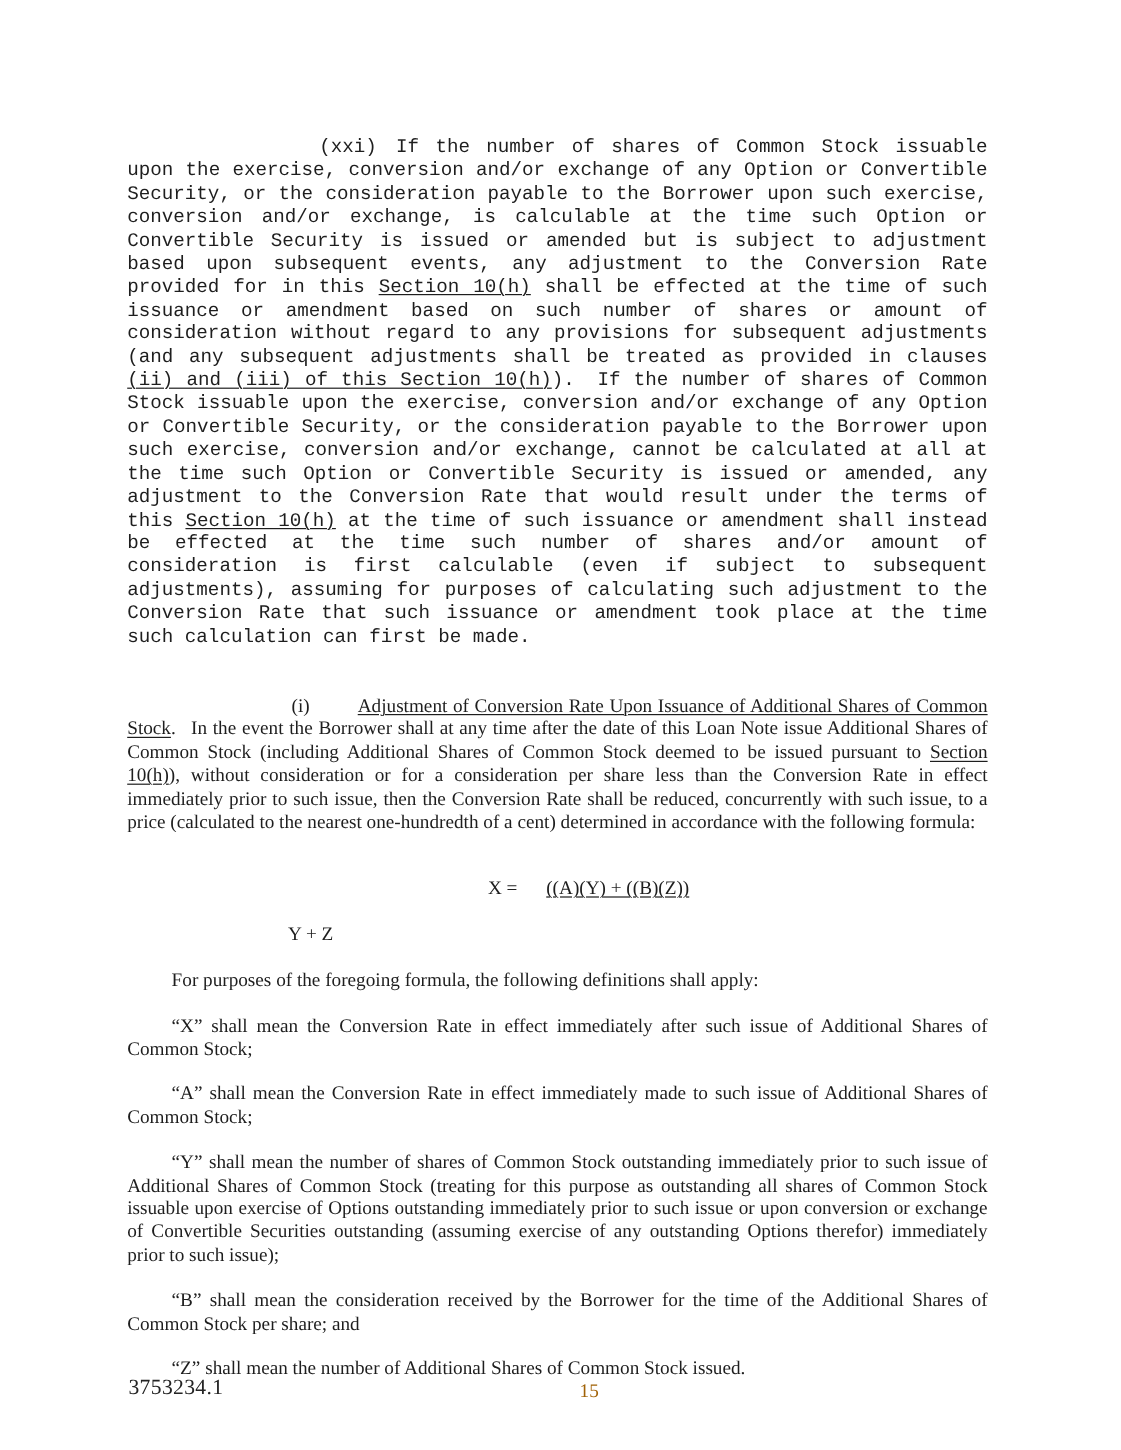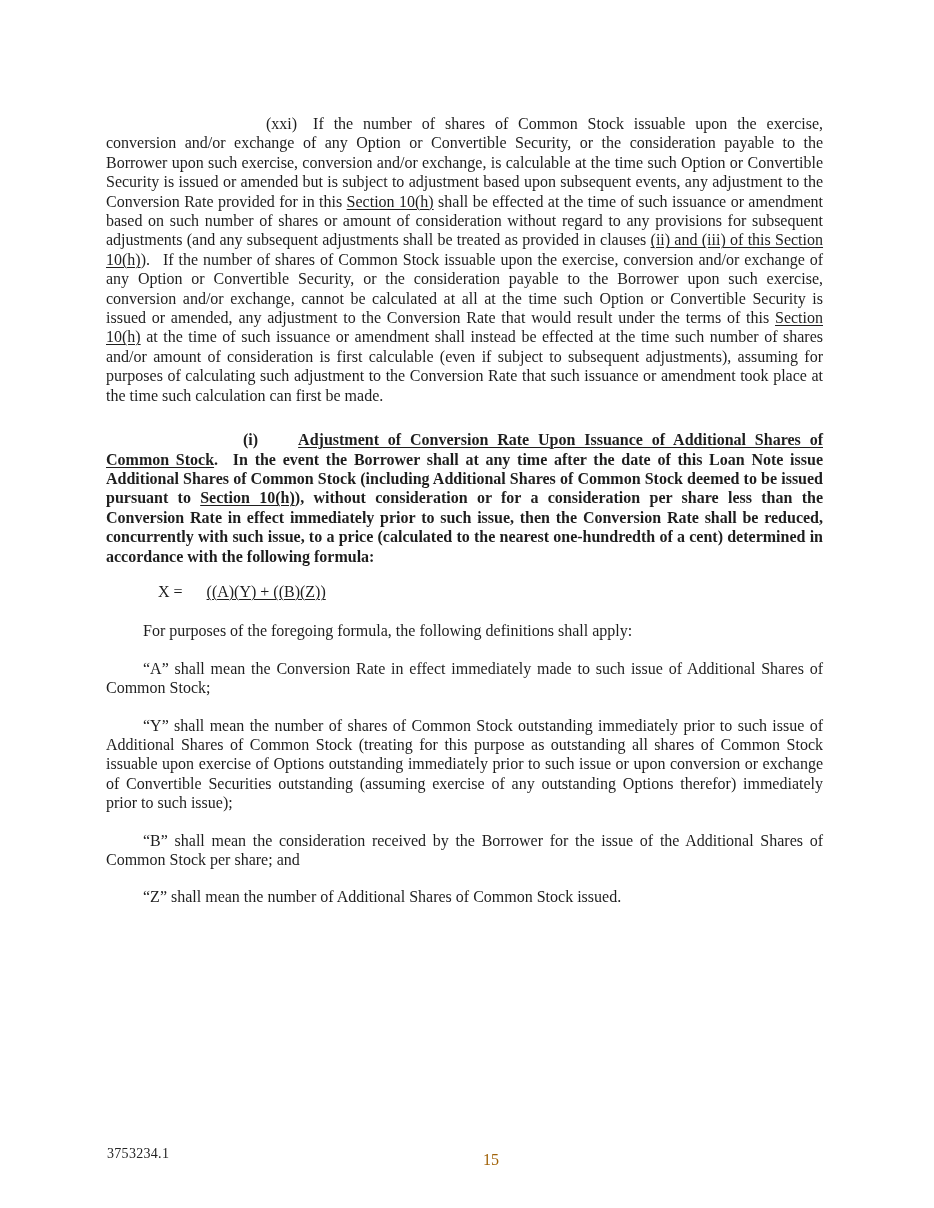--- a/index.html
+++ b/index.html
@@ -19,33 +19,33 @@
     font-size: 16px;
     line-height: 19.4px;
     text-align: justify;
     text-rendering: optimizeLegibility;
   }
   .u {
     text-decoration: underline;
     text-decoration-thickness: 1px;
     text-underline-offset: 2px;
   }
-  .p-xxi { text-indent: 160px; }
-  .p-i   { text-indent: 137px; margin-top: 25px; font-weight: bold; }
-  .formula-row { margin-top: 16px; padding-left: 52px; text-align: left; }
+  .p-xxi { text-indent: 160px; font-family: Liberation Mono, monospace; }
+  .p-i   { text-indent: 137px; margin-top: 38px; }
+  .formula-row { margin-top: 36px; padding-left: 52px; text-align: center; }
   .formula-lhs { display: inline-block; }
   .formula-num { margin-left: 24px; }
   .formula-den { margin-top: 18px; padding-left: 134px; text-align: left; }
   .p-forpurposes { margin-top: 20px; text-indent: 37px; }
   .p-def { margin-top: 18px; text-indent: 37px; }
   .footer-id {
     position: absolute;
     left: 107px;
     top: 1146px;
-    font-size: 14px;
+    font-size: 18px;
     color: #242424;
     letter-spacing: 0.3px;
   }
   .page-number {
     position: absolute;
     left: 483px;
     top: 1151px;
     font-size: 16px;
     color: #a16207;
   }
@@ -56,30 +56,32 @@
 <main class="doc">
 
   <p class="p-xxi"><span>(xxi)  If the number of shares of Common Stock issuable upon the exercise, conversion and/or exchange of any Option or Convertible Security, or the consideration payable to the Borrower upon such exercise, conversion and/or exchange, is calculable at the time such Option or Convertible Security is issued or amended but is subject to adjustment based upon subsequent events, any adjustment to the Conversion Rate provided for in this </span><span class="u">Section 10(h)</span><span> shall be effected at the time of such issuance or amendment based on such number of shares or amount of consideration without regard to any provisions for subsequent adjustments (and any subsequent adjustments shall be treated as provided in clauses </span><span class="u">(ii) and (iii) of this Section 10(h)</span><span>).  If the number of shares of Common Stock issuable upon the exercise, conversion and/or exchange of any Option or Convertible Security, or the consideration payable to the Borrower upon such exercise, conversion and/or exchange, cannot be calculated at all at the time such Option or Convertible Security is issued or amended, any adjustment to the Conversion Rate that would result under the terms of this </span><span class="u">Section 10(h)</span><span> at the time of such issuance or amendment shall instead be effected at the time such number of shares and/or amount of consideration is first calculable (even if subject to subsequent adjustments), assuming for purposes of calculating such adjustment to the Conversion Rate that such issuance or amendment took place at the time such calculation can first be made.</span></p>
 
   <p class="p-i"><span>(i)   </span><span class="u">Adjustment of Conversion Rate Upon Issuance of Additional Shares of Common Stock</span><span>.  In the event the Borrower shall at any time after the date of this Loan Note issue Additional Shares of Common Stock (including Additional Shares of Common Stock deemed to be issued pursuant to </span><span class="u">Section 10(h)</span><span>), without consideration or for a consideration per share less than the Conversion Rate in effect immediately prior to such issue, then the Conversion Rate shall be reduced, concurrently with such issue, to a price (calculated to the nearest one-hundredth of a cent) determined in accordance with the following formula:</span></p>
 
   <div class="formula">
     <div class="formula-row">
       <span class="formula-lhs">X =</span><span class="formula-num u">((A)(Y) + ((B)(Z))</span>
     </div>
+    <div class="formula-den">Y + Z</div>
   </div>
 
   <p class="p-forpurposes">For purposes of the foregoing formula, the following definitions shall apply:</p>
 
+  <p class="p-def">“X” shall mean the Conversion Rate in effect immediately after such issue of Additional Shares of Common Stock;</p>
 
   <p class="p-def">“A” shall mean the Conversion Rate in effect immediately made to such issue of Additional Shares of Common Stock;</p>
 
   <p class="p-def">“Y” shall mean the number of shares of Common Stock outstanding immediately prior to such issue of Additional Shares of Common Stock (treating for this purpose as outstanding all shares of Common Stock issuable upon exercise of Options outstanding immediately prior to such issue or upon conversion or exchange of Convertible Securities outstanding (assuming exercise of any outstanding Options therefor) immediately prior to such issue);</p>
 
-  <p class="p-def">“B” shall mean the consideration received by the Borrower for the issue of the Additional Shares of Common Stock per share; and</p>
+  <p class="p-def">“B” shall mean the consideration received by the Borrower for the time of the Additional Shares of Common Stock per share; and</p>
 
   <p class="p-def">“Z” shall mean the number of Additional Shares of Common Stock issued.</p>
 
 </main>
 
 <span class="footer-id">3753234.1</span>
 
 <span class="page-number">15</span>
 
 </body></html>

